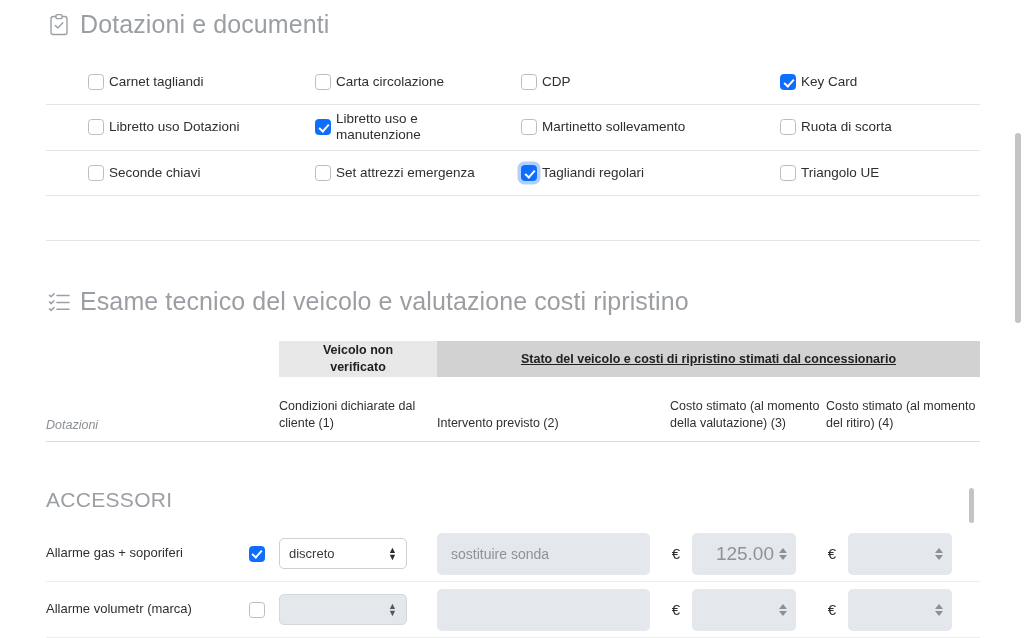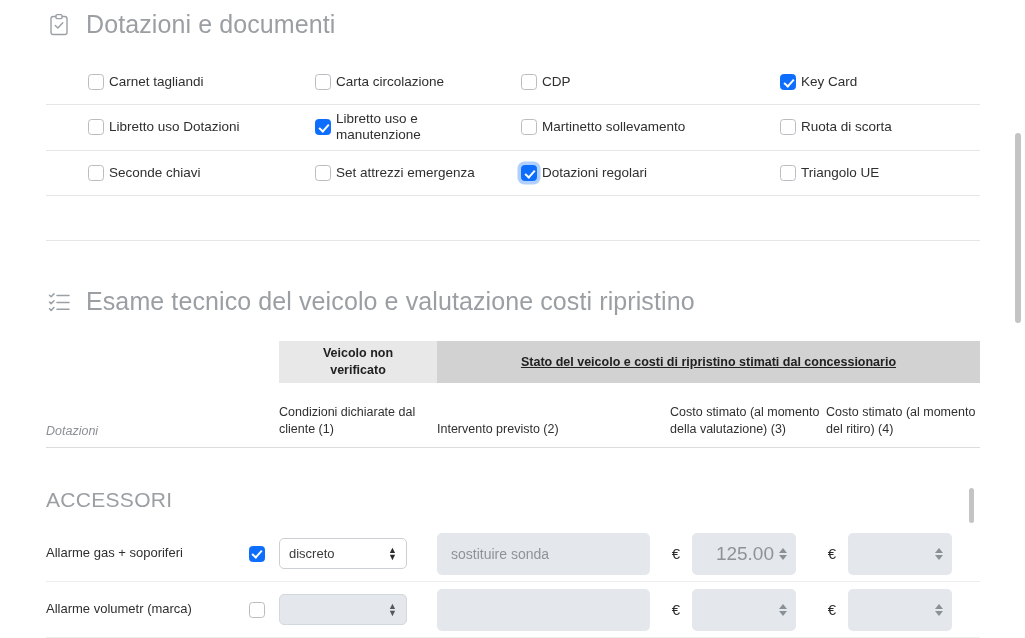--- a/index.html
+++ b/index.html
@@ -16,21 +16,21 @@
     width: 1025px; height: 638px;
     background: #fff;
     overflow: hidden;
   }
 
   
   .section-head {
     position: absolute;
     display: flex;
     align-items: center;
-    gap: 14px;
+    gap: 8px;
     text-align: center;
   }
   .section-head .sh-icon {
     width: 26px; height: 26px;
     flex: 0 0 26px;
     color: #9aa0a6;
     display: flex; align-items: center; justify-content: center;
   }
   .section-head .sh-title {
     font-size: 25px;
@@ -107,21 +107,21 @@
   }
 
   
   .ttable {
     position: absolute;
     left: 46px; top: 341px;
     width: 934px;
   }
   .thead-top {
     display: flex;
-    height: 42px;
+    height: 36px;
     margin-left: 233px;
   }
   .th-box {
     display: flex;
     align-items: center;
     justify-content: center;
     text-align: center;
     font-size: 12.5px;
     font-weight: bold;
     color: #212121;
@@ -352,21 +352,21 @@
       <div class="cbcell c1">
         <span class="ck"></span>
         <span class="cblabel">Seconde chiavi</span>
       </div>
       <div class="cbcell c2">
         <span class="ck"></span>
         <span class="cblabel">Set attrezzi emergenza</span>
       </div>
       <div class="cbcell c3">
         <span class="ck checked focus"></span>
-        <span class="cblabel">Dotazioni regolari</span>
+        <span class="cblabel">Tagliandi regolari</span>
       </div>
       <div class="cbcell c4">
         <span class="ck"></span>
         <span class="cblabel">Triangolo UE</span>
       </div>
     </div>
 
   </div>
 
   <div class="sec-divider"></div>

